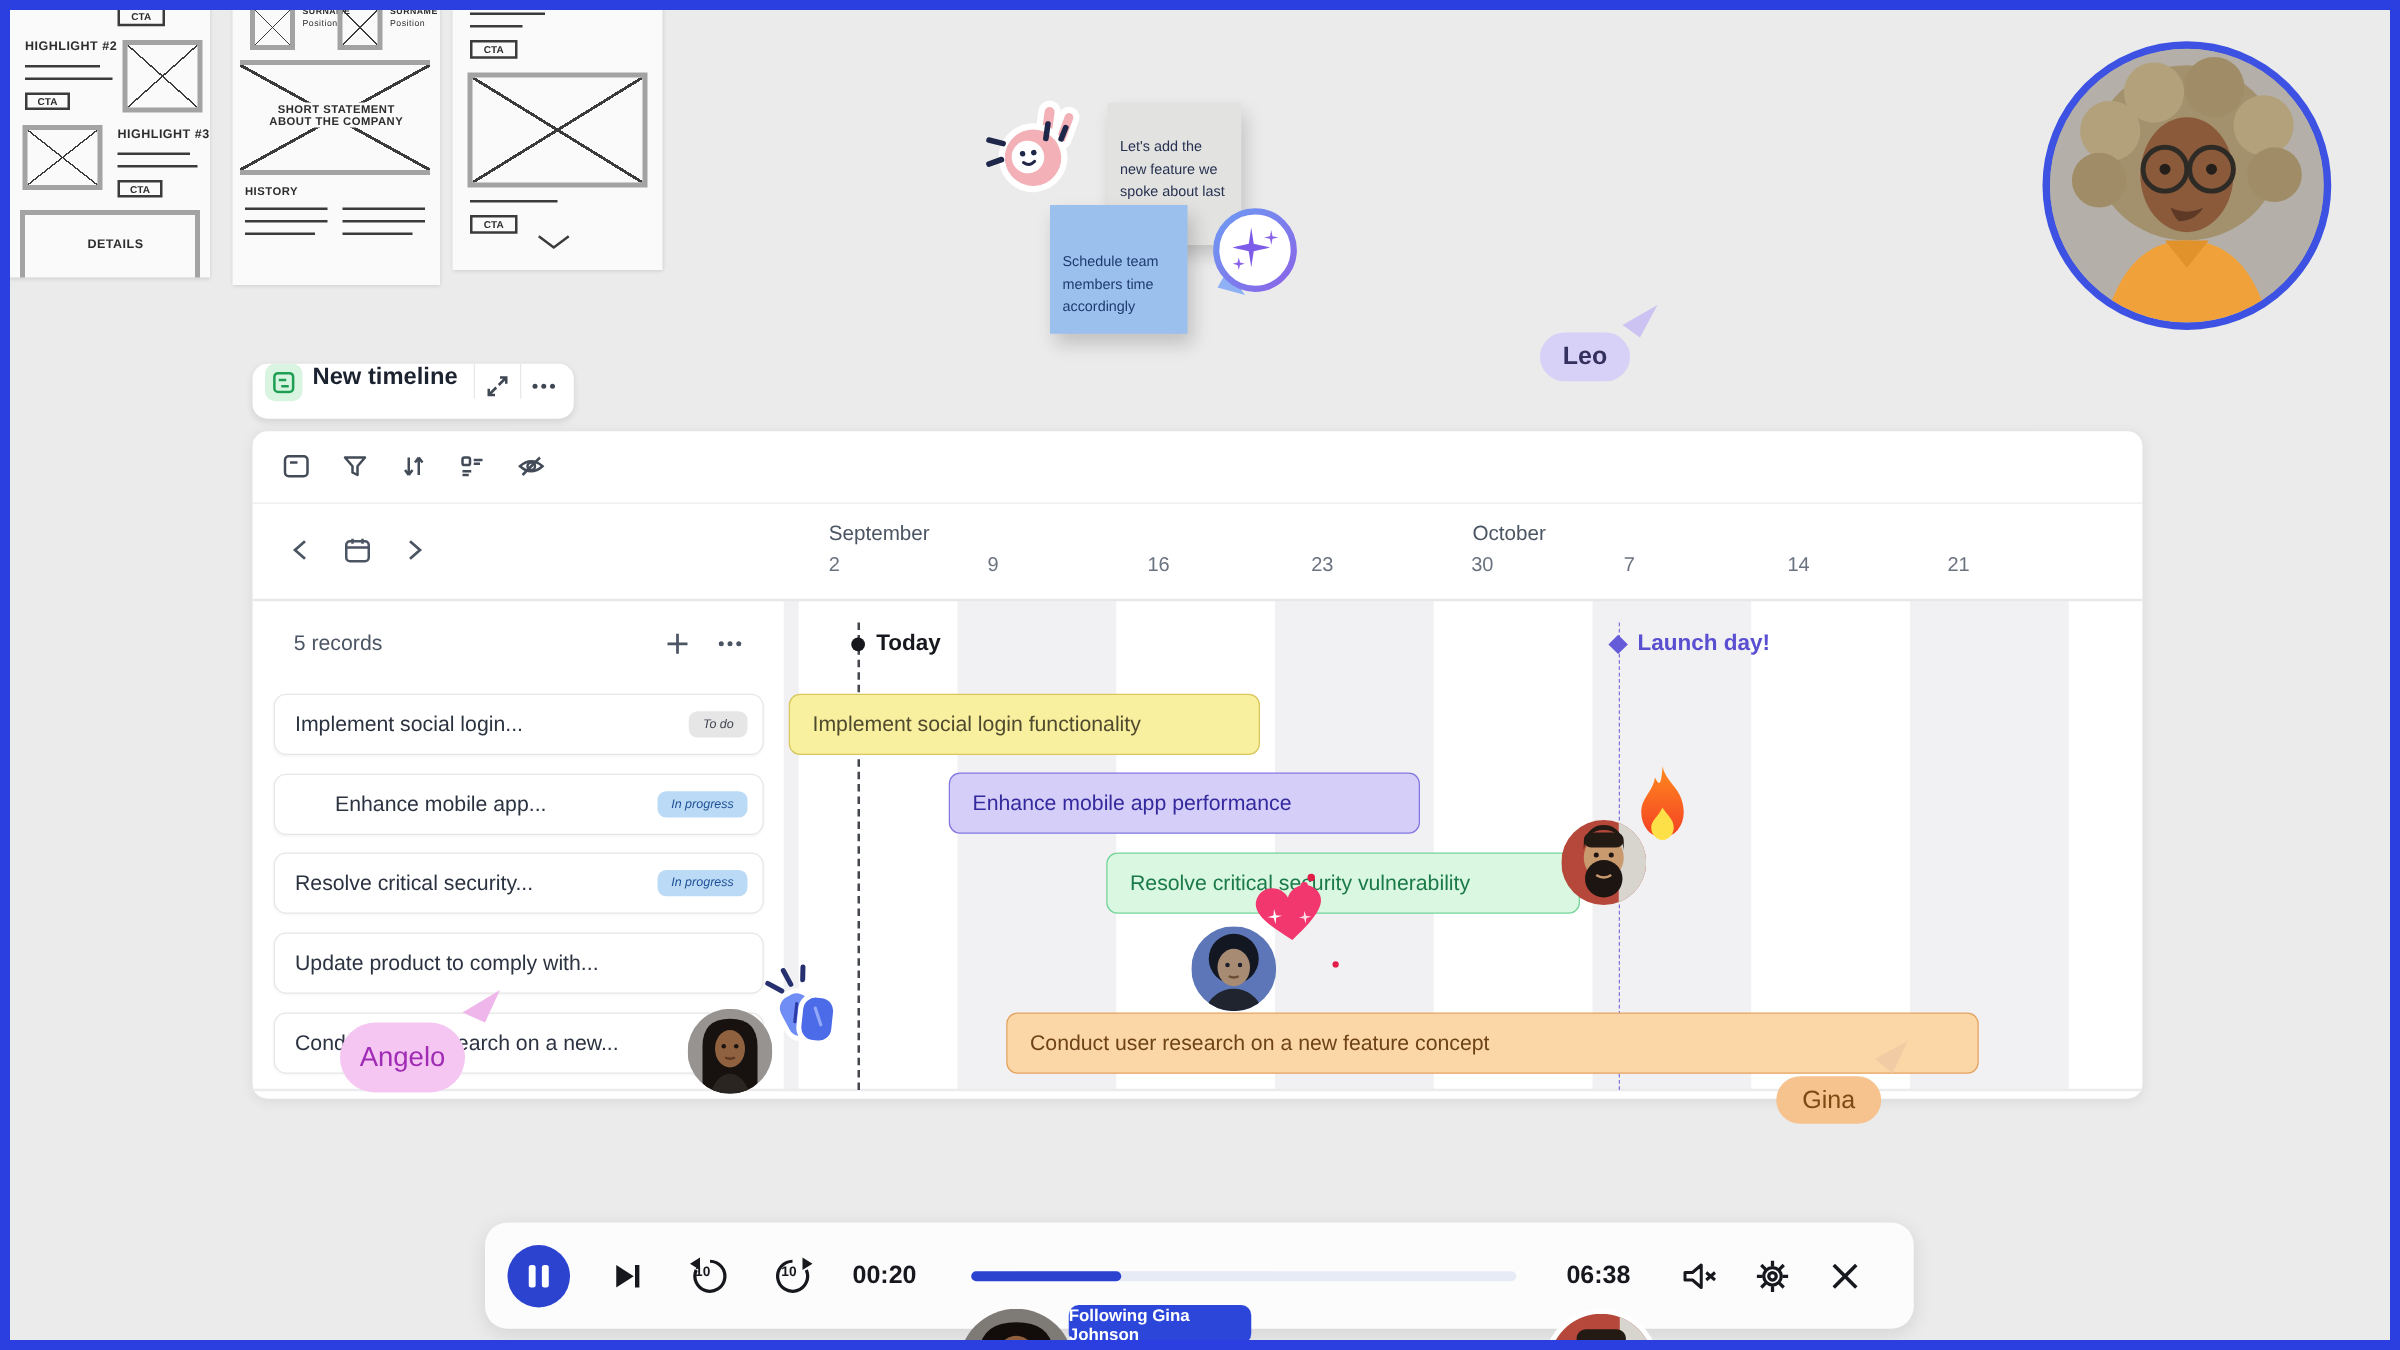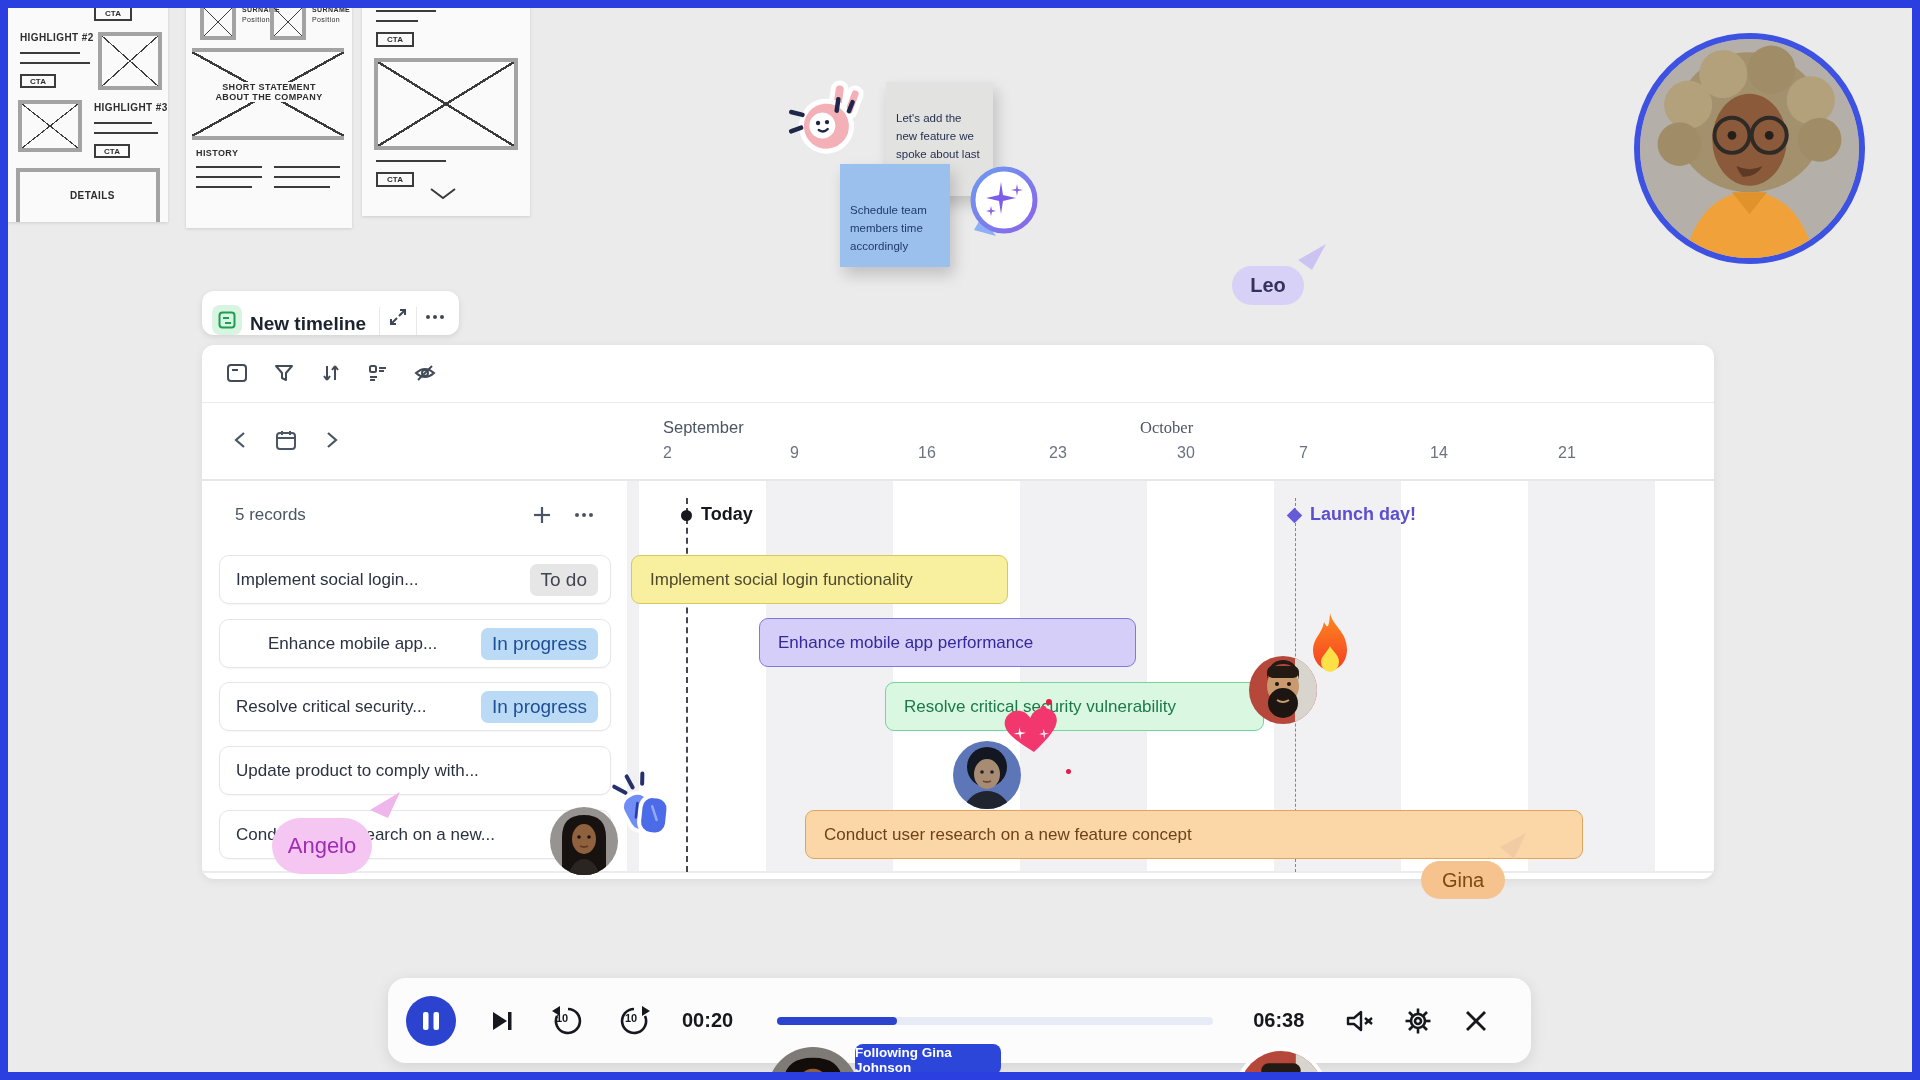--- a/index.html
+++ b/index.html
@@ -15,31 +15,31 @@
     linear-gradient(to bottom right,transparent 49.2%,#3b3b3b 49.2%,#3b3b3b 50.8%,transparent 50.8%);}
   .wf-line{position:absolute;height:2px;background:#3b3b3b;}
   .wf-txt{position:absolute;color:#2d2d2d;font-size:10px;font-weight:bold;letter-spacing:.4px;}
   .wf-cta{position:absolute;border:2px solid #3b3b3b;font-size:8px;font-weight:bold;color:#2d2d2d;
           display:flex;align-items:center;justify-content:center;}
   
   .note{position:absolute;padding:10px;font-size:11.5px;line-height:1.55;box-shadow:4px 8px 14px rgba(0,0,0,.18);}
   
   .card{position:absolute;background:#fff;border-radius:12px;box-shadow:0 2px 10px rgba(0,0,0,.07);}
   .pill{position:absolute;background:#fff;border-radius:12px;box-shadow:0 2px 6px rgba(0,0,0,.10);
-        display:flex;align-items:flex-end;}
+        display:flex;align-items:flex-start;}
   .tool-btn{width:36px;height:36px;display:flex;align-items:center;justify-content:center;border-radius:8px;}
   .sep{width:1px;height:28px;background:#e8e8e8;}
   .tick{position:absolute;font-size:16px;color:#6b7280;}
   .month{position:absolute;font-size:16.5px;color:#4b5563;}
   .stripe{position:absolute;top:480px;height:392px;background:#f1f1f3;}
   .rowcard{position:absolute;left:219px;width:392px;height:49px;background:#fff;border:1.5px solid #e6e6e6;
            border-radius:10px;display:flex;align-items:center;padding:0 12px 0 16px;
            box-shadow:0 1px 2px rgba(0,0,0,.04);}
   .rowlabel{font-size:17px;color:#2b3240;white-space:nowrap;overflow:hidden;flex:1;}
-  .badge{font-size:19px;padding:5px 11px;border-radius:7px;white-space:nowrap;}
+  .badge{font-size:10px;padding:5px 11px;border-radius:7px;white-space:nowrap;font-style:italic;}
   .badge.todo{background:#e6e6e6;color:#3f4450;}
   .badge.prog{background:#badaf5;color:#1e4f96;}
   .bar{position:absolute;height:49px;border-radius:9px;display:flex;align-items:center;
        padding:0 18px;font-size:17px;white-space:nowrap;overflow:hidden;border:1.5px solid;}
   .dashline{position:absolute;top:498px;height:374px;width:0;border-left:2px dashed #43464c;}
   .marker-label{position:absolute;top:503px;font-size:18px;font-weight:bold;}
   .cursor-pill{position:absolute;display:flex;align-items:center;justify-content:center;
                border-radius:999px;font-size:21px;}
   .avatar{position:absolute;border-radius:50%;overflow:hidden;}
   
@@ -248,21 +248,21 @@
         </svg>
     </div>
     <div class="tool-btn" style="width:32px;height:32px;">
       <svg width="14" height="18">
           <polyline points="3,2 11,9 3,16" fill="none" stroke="#4b5563" stroke-width="2.2"></polyline>
         </svg>
     </div>
   </div>
 
   <span class="month" style="left:663px;top:418px;">September</span>
-  <span class="month" style="left:1140px;top:418px;font-family:Liberation Serif, serif;">October</span>
+  <span class="month" style="left:1178px;top:418px;">October</span>
   <span class="tick" style="left:663px;top:444px;">2</span>
   <span class="tick" style="left:790px;top:444px;">9</span>
   <span class="tick" style="left:918px;top:444px;">16</span>
   <span class="tick" style="left:1049px;top:444px;">23</span>
   <span class="tick" style="left:1177px;top:444px;">30</span>
   <span class="tick" style="left:1299px;top:444px;">7</span>
   <span class="tick" style="left:1430px;top:444px;">14</span>
   <span class="tick" style="left:1558px;top:444px;">21</span>
   <div class="abs" style="left:202px;top:479px;width:1512px;height:1.5px;background:#e7e7e9;z-index:5;"></div>
 

